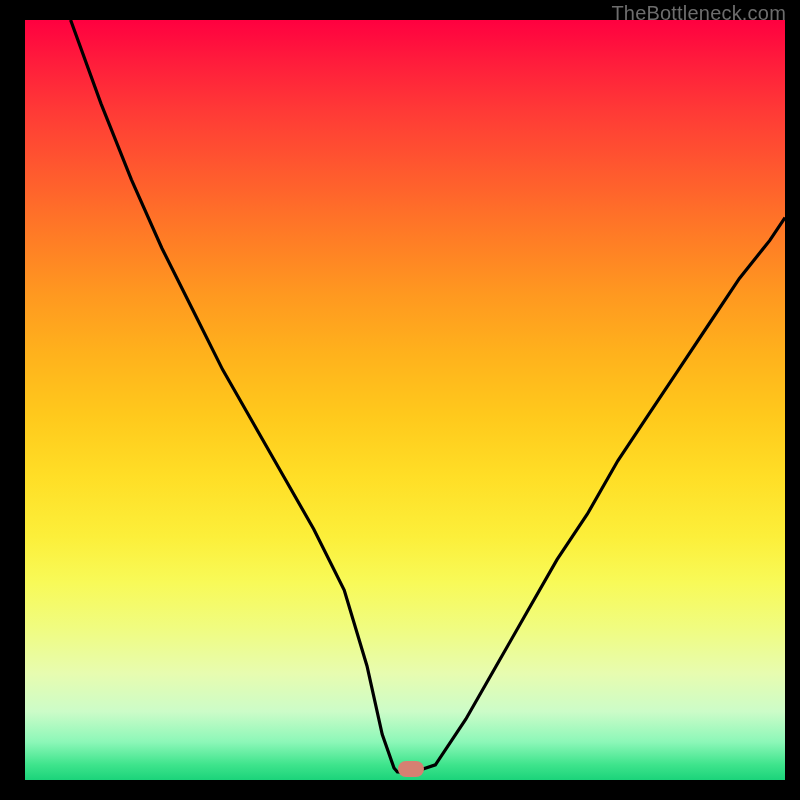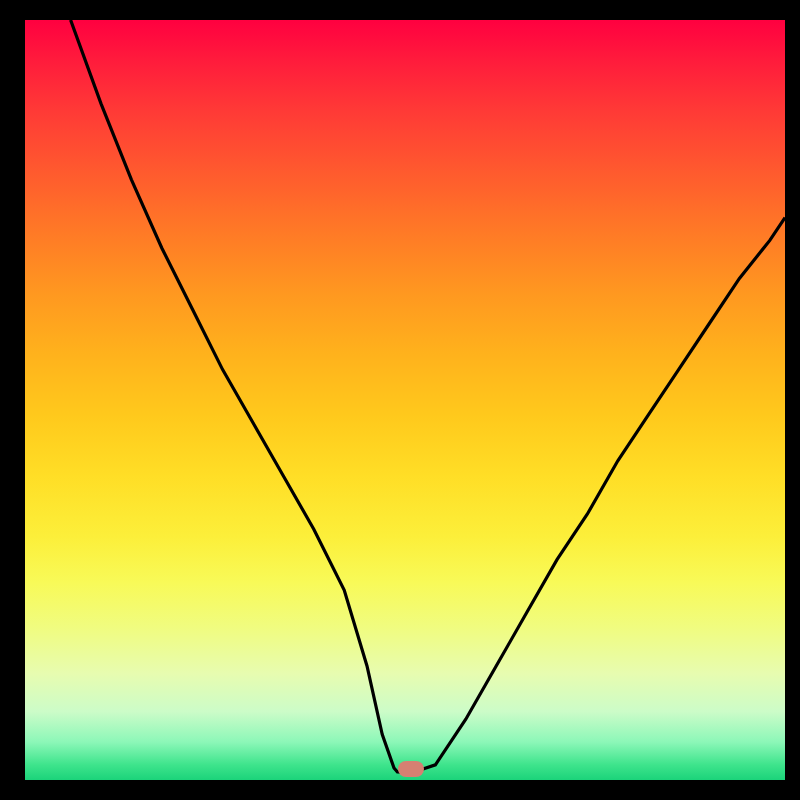--- a/index.html
+++ b/index.html
@@ -106,13 +106,14 @@
                L 653.6 349.6
                L 684 304
                L 714.4 258.4
                L 744.8 220.4
                L 760 197.6" fill="none" stroke="#000" stroke-width="3.2"></path>
     </svg>
 
     <div class="marker" style="left: 386.08px; top: 748.6px; background: rgb(214, 128, 114);"></div>
   </div>
 
+  <div class="watermark">TheBottleneck.com</div>
 </div>
 
 </body></html>

